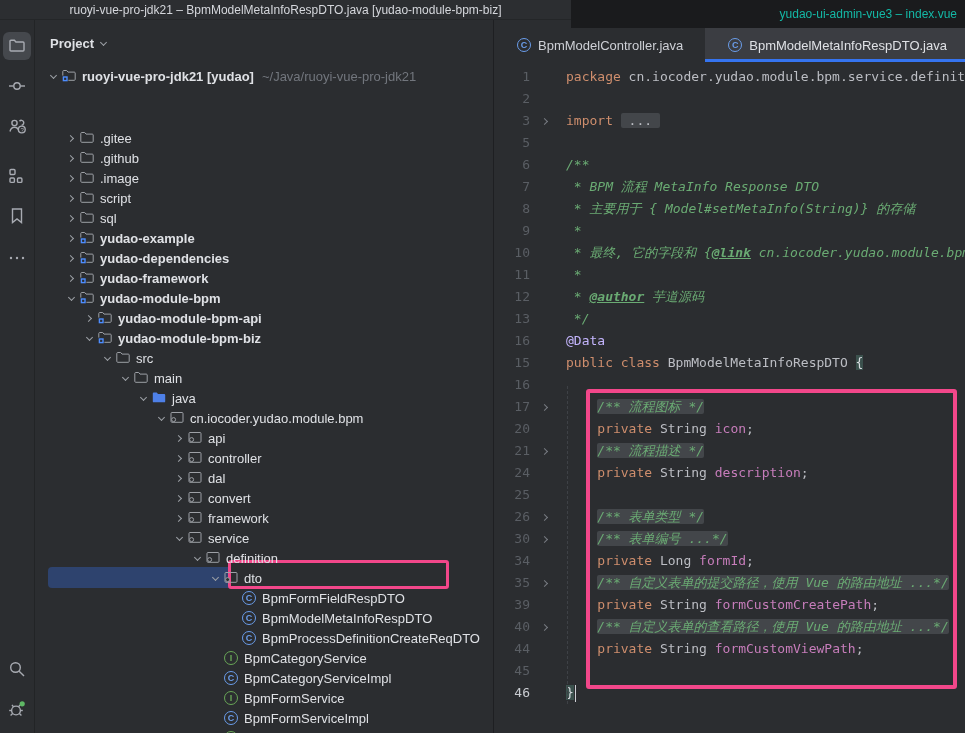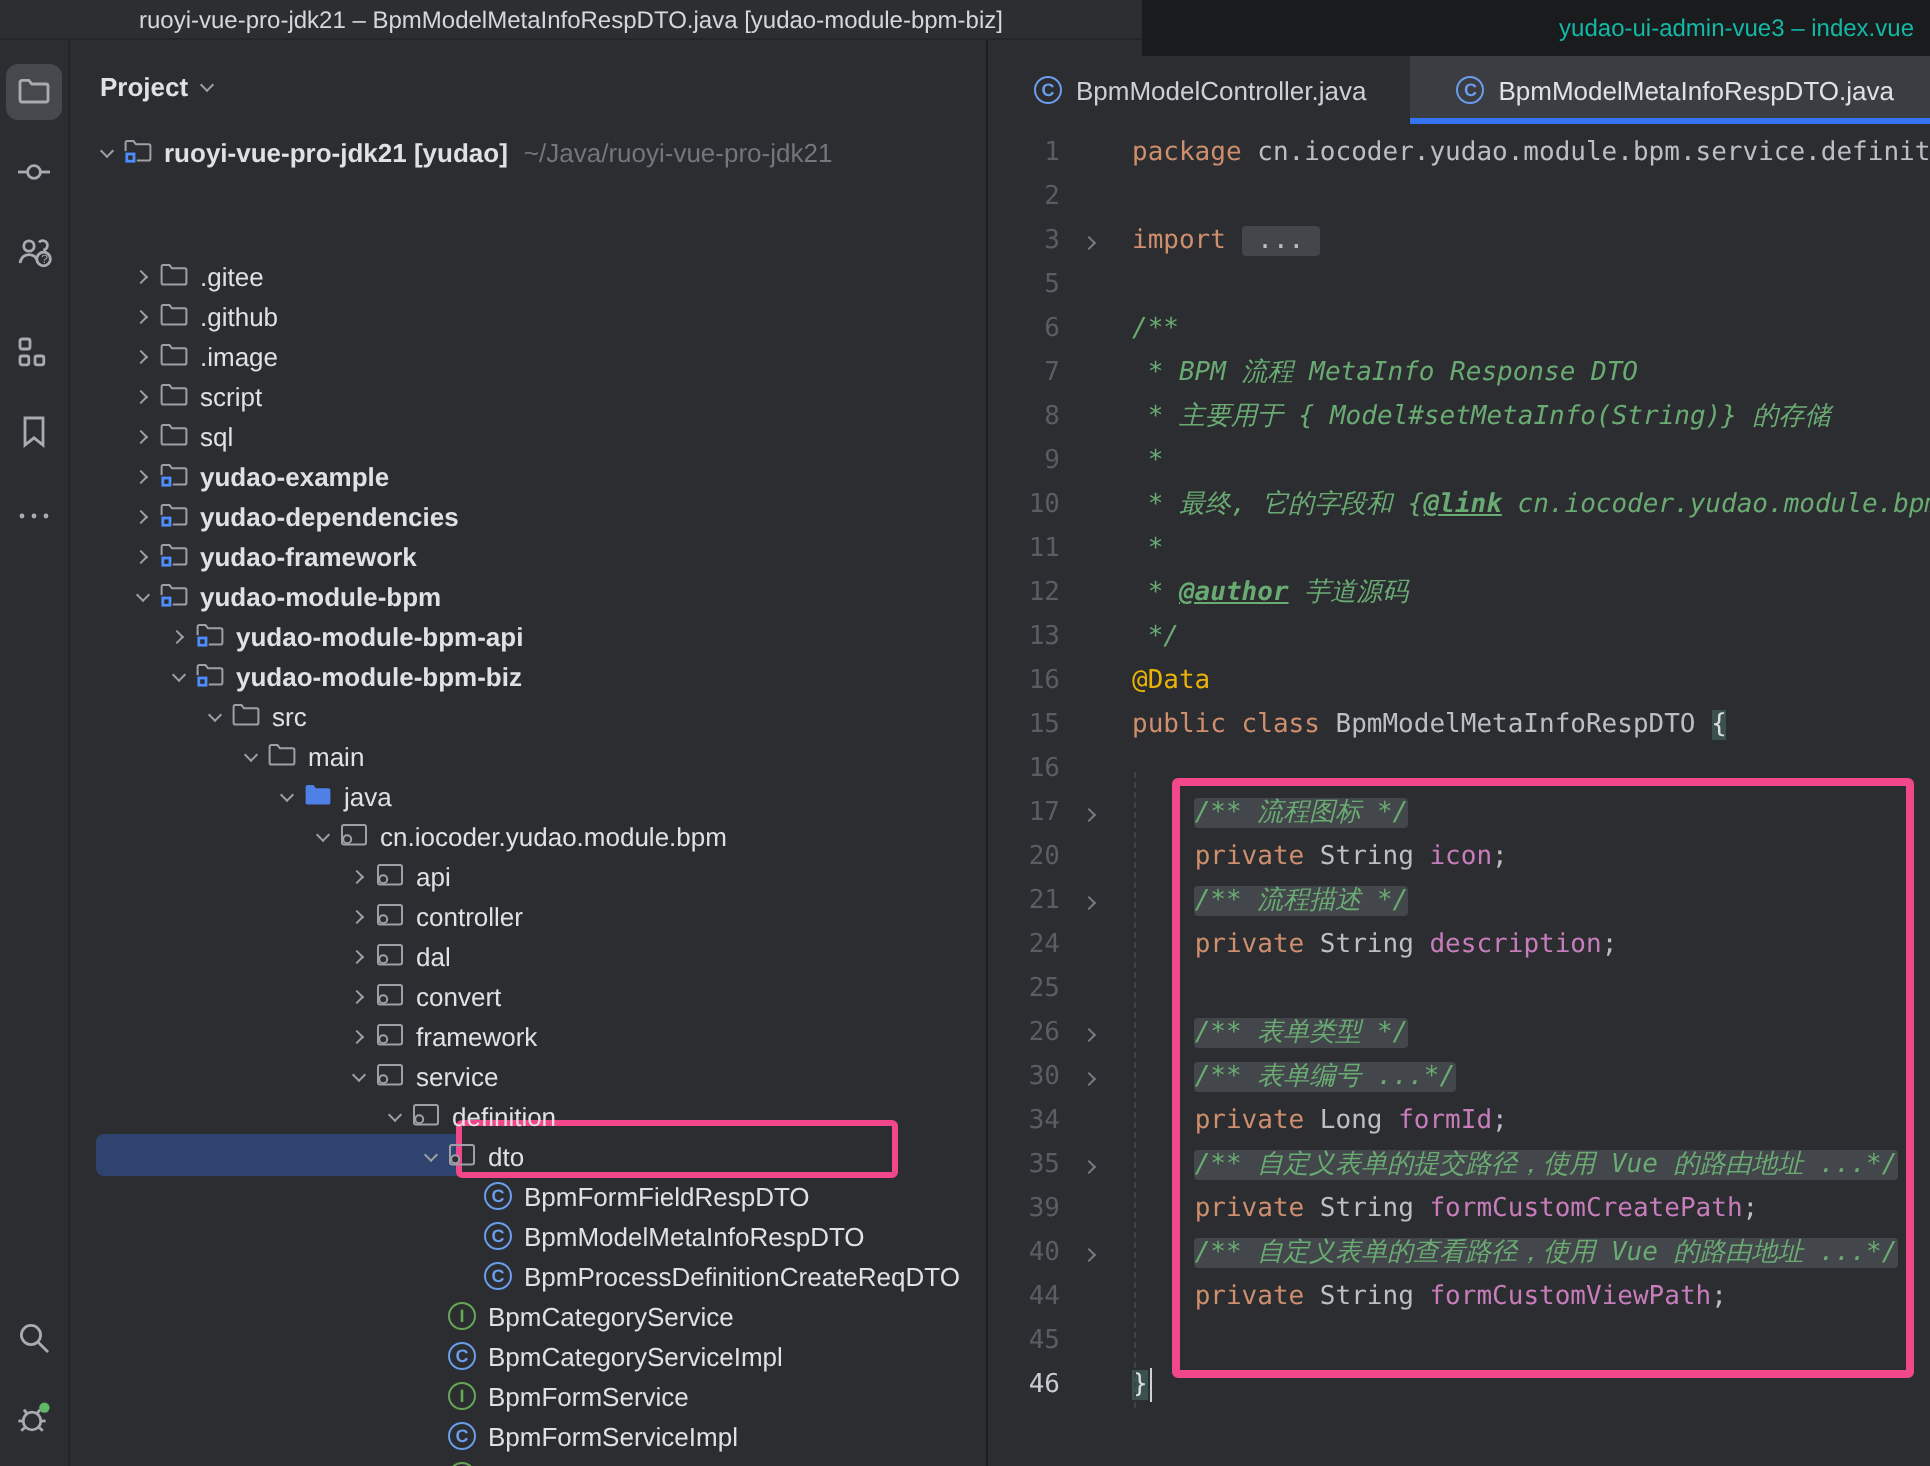--- a/index.html
+++ b/index.html
@@ -67,21 +67,21 @@
   .cline { display:flex; height:22px; white-space:pre; }
   .lnum { width:40px; flex:0 0 40px; text-align:right; color:#5A5E64; padding-right:4px; }
   .lnum.cur { color:#C9CCD1; }
   .larrow { width:22px; flex:0 0 22px; display:flex; align-items:center; justify-content:center; }
   .larrow .chev { border-color:#787C82; }
   .lcode { margin-left:10px; }
   .tk-kw { color:#CF8E6D; }
   .tk-pl { color:#BCBEC4; }
   .tk-doc { color:#6AAB73; font-style:italic; }
   .tk-tag { color:#6AAB73; font-style:italic; font-weight:bold; text-decoration:underline; }
-  .tk-ann { color:#eab308; }
+  .tk-ann { color:#c4b5fd; }
   .tk-fld { color:#C77DBB; }
   .tk-fold { background:#43464A; color:#BCBEC4; border-radius:2px; }
   .tk-folddoc { background:#43464A; color:#6AAB73; font-style:italic; border-radius:2px; }
   .tk-brc { background:#3B514D; color:#D8DBE0; }
   .caret { display:inline-block; width:1.5px; height:17px; background:#CED0D6;
     vertical-align:middle; margin-left:1px; }
   .indent-guide { position:absolute; left:567px; top:386px; height:318px;
     border-left:1px dashed #3E4146; z-index:1; }
   .code-pink { position:absolute; left:586px; top:389px; width:371px; height:300px;
     border:4px solid #F2478A; border-radius:3px; z-index:10; pointer-events:none; }

